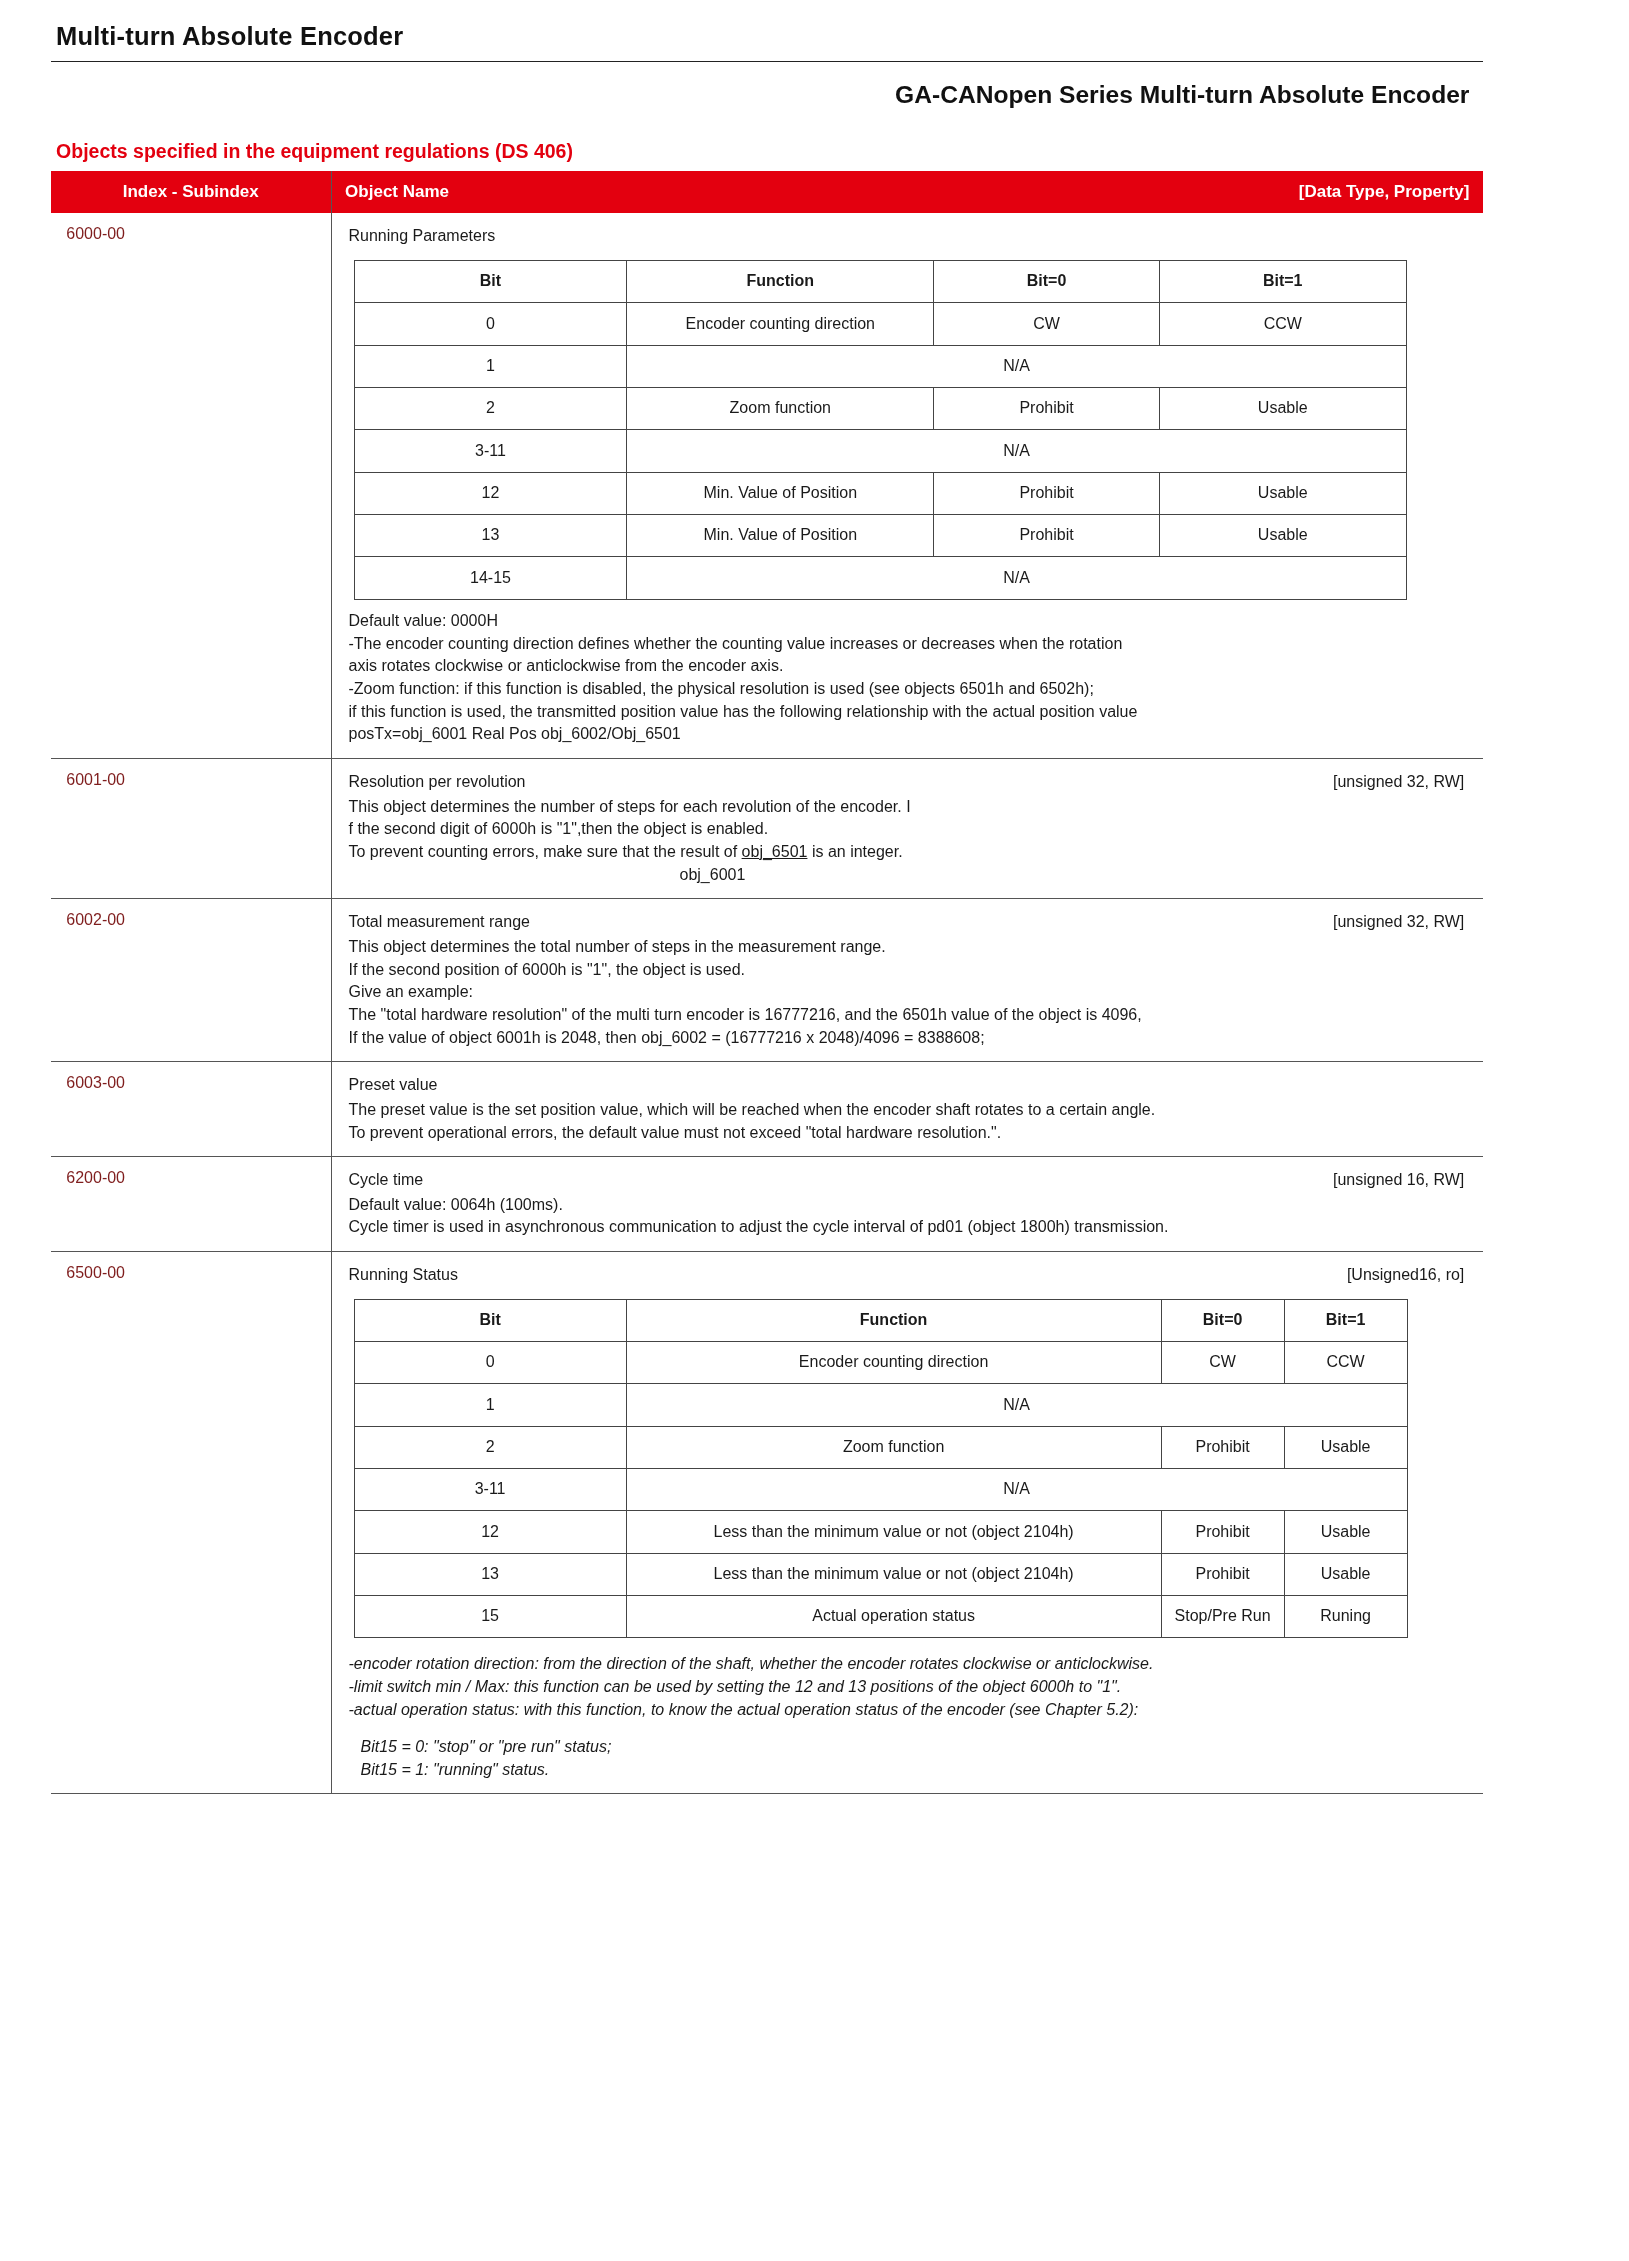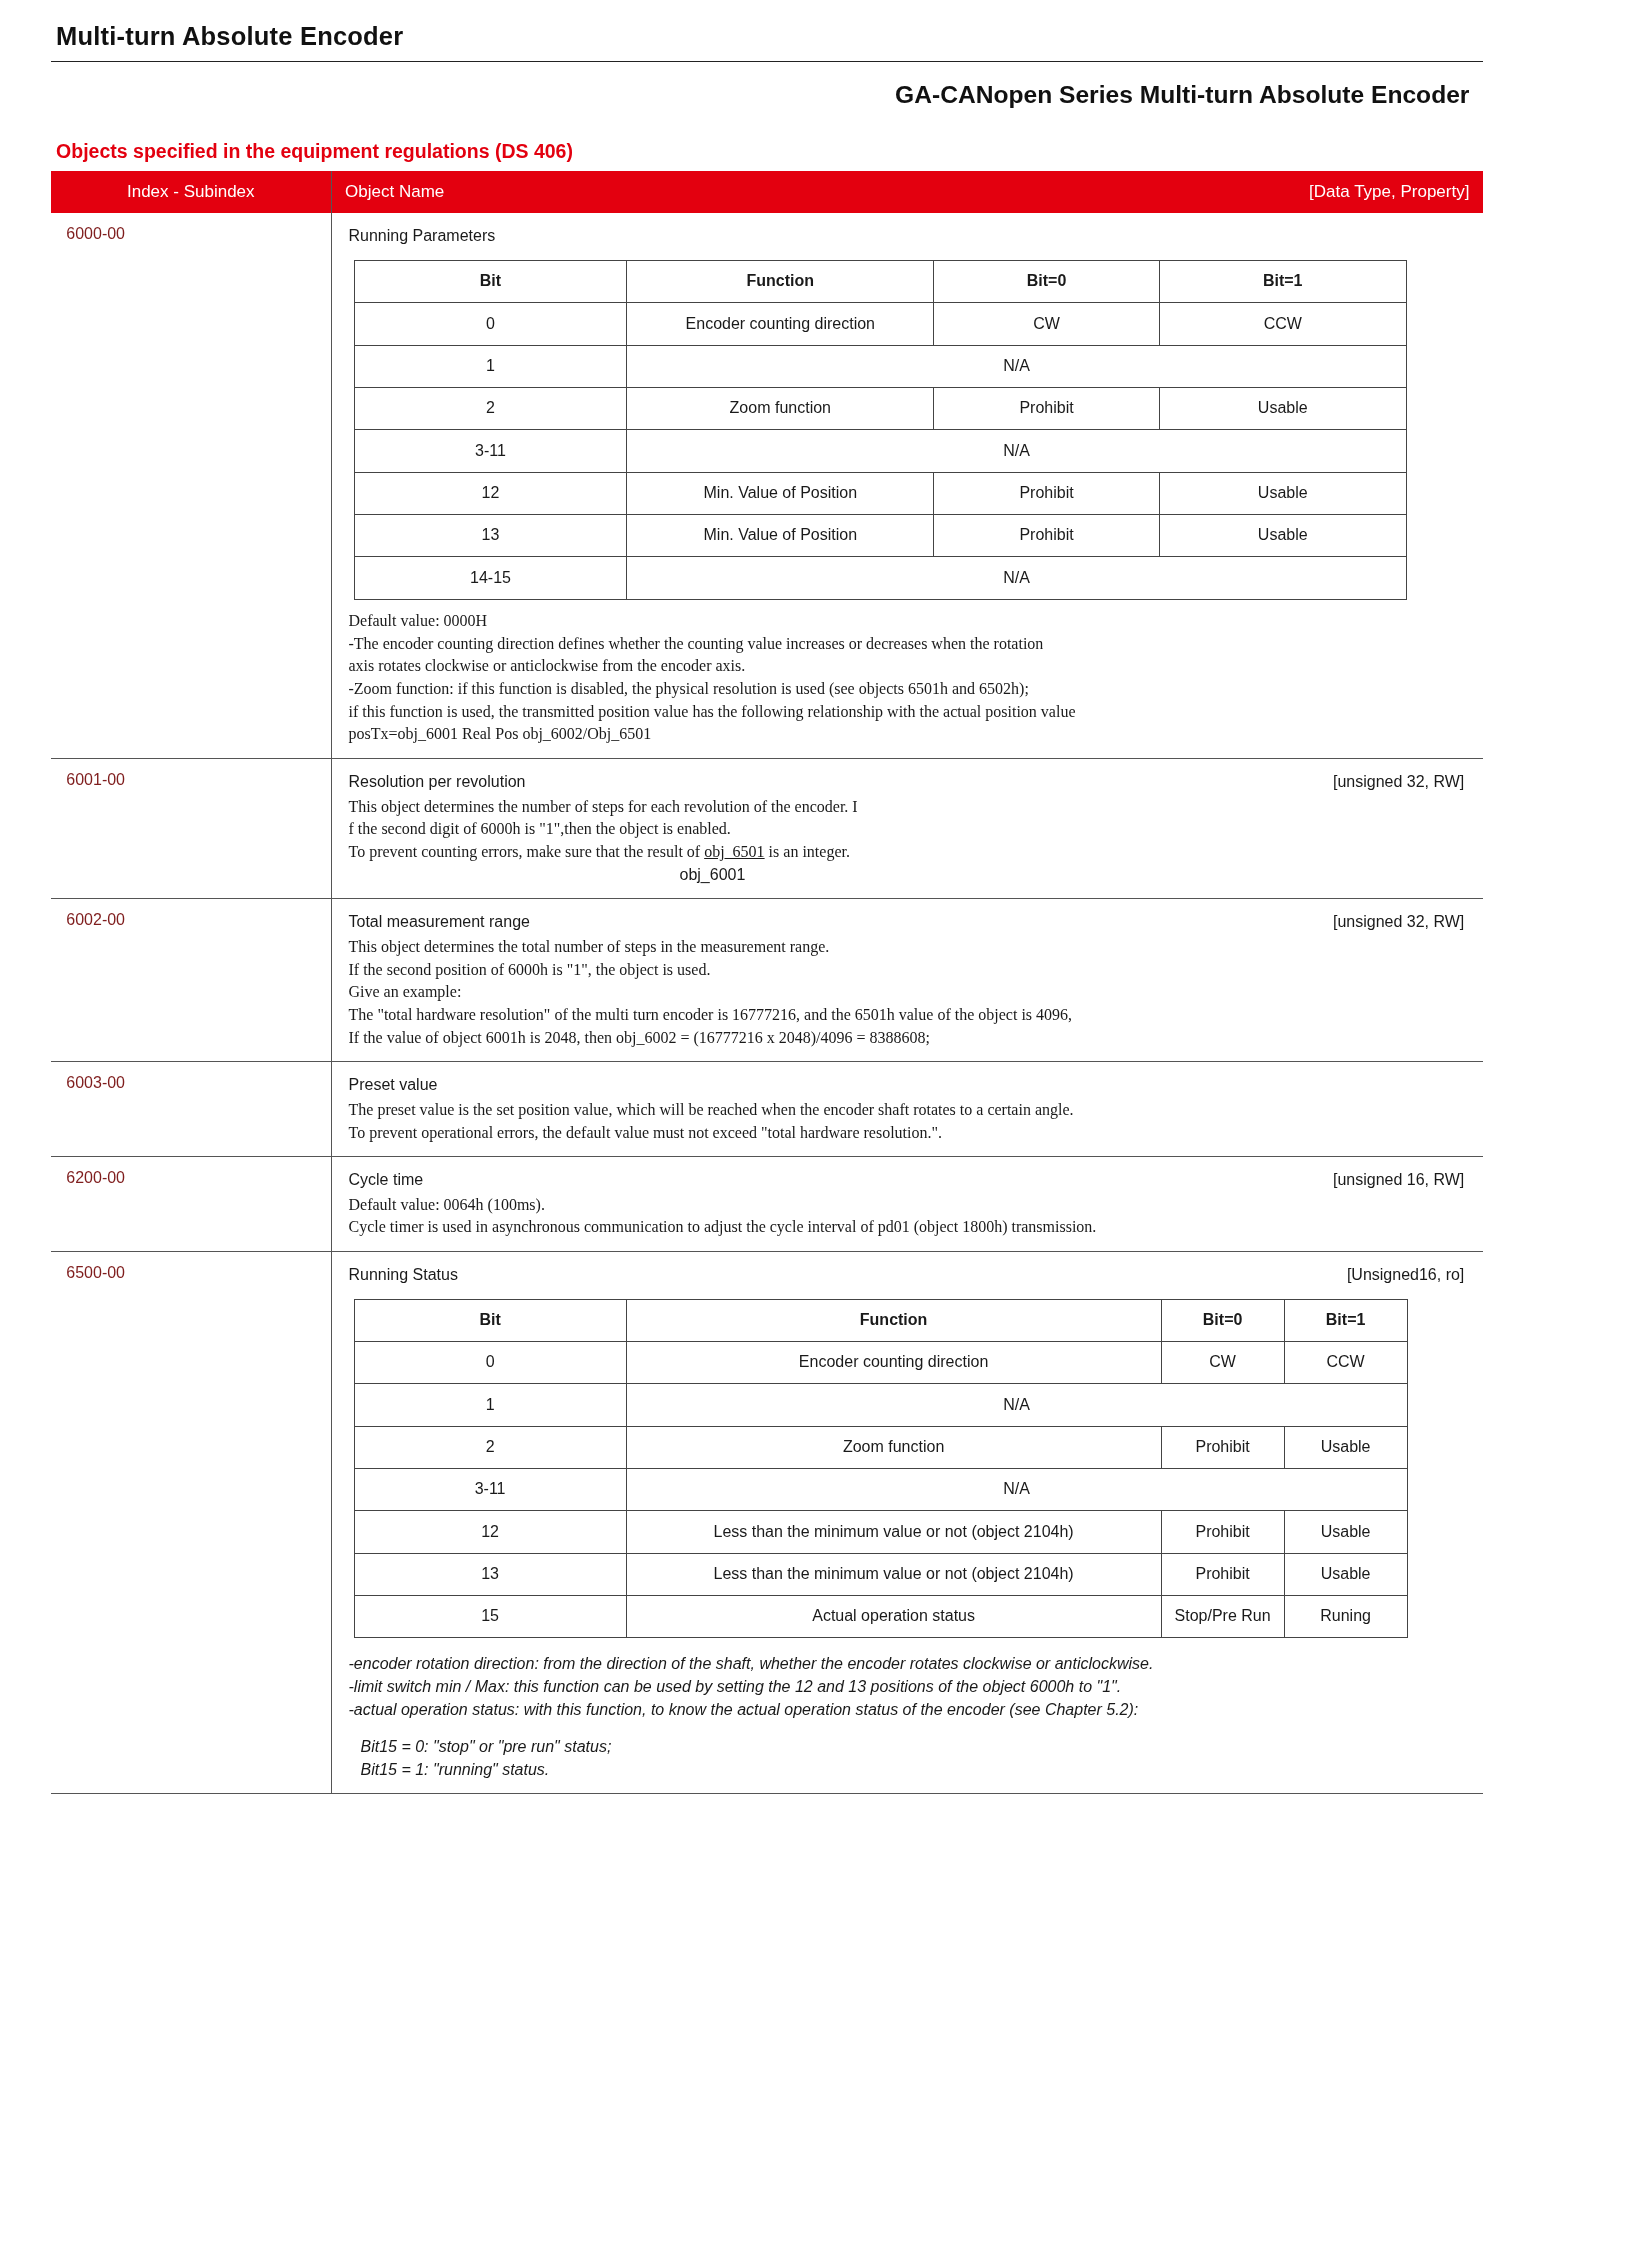--- a/index.html
+++ b/index.html
@@ -56,21 +56,21 @@
     table-layout: fixed;
   }
   table.outer > tbody > tr > td {
     vertical-align: top;
     border-bottom: 0.8px solid #555555;
     padding: 0;
   }
   .hdr-row td {
     background: #e3000f;
     color: #ffffff;
-    font-weight: normal;
+    font-weight: bold;
     font-size: 17px;
     padding: 11px 13.6px 11px 13.6px !important;
     border-bottom: none !important;
   }
   .hdr-index {
     text-align: center;
   }
   .hdr-objname {
     position: relative;
   }
@@ -100,21 +100,20 @@
     position: relative;
     margin-bottom: 1.7px;
   }
   .obj-title-line .prop {
     float: right;
     padding-right: 10.2px;
   }
   .para {
     margin: 0;
     white-space: pre-line;
-    font-family: Liberation Serif, serif;
   }
   .u {
     text-decoration: underline;
     text-align: center;
   }
   .frac {
     display: inline-block;
     text-align: center;
     margin-left: 331px;
   }

